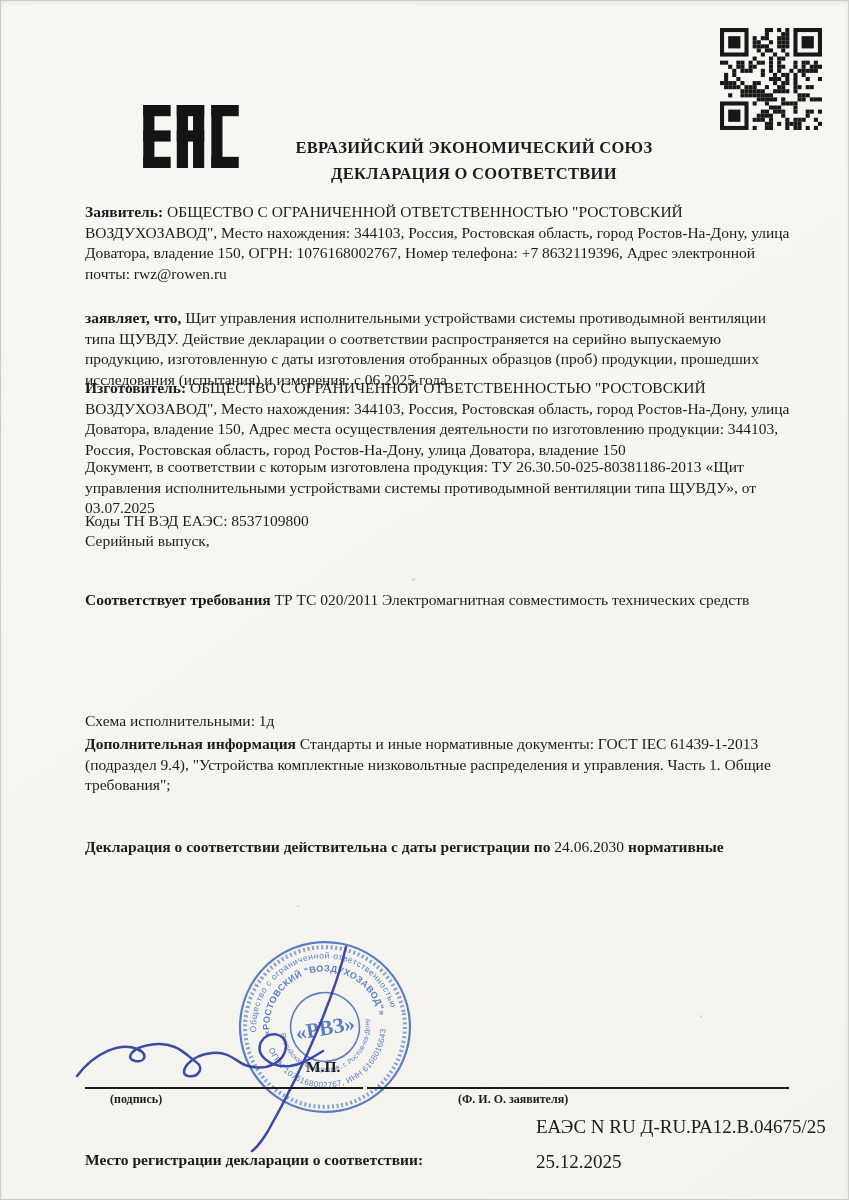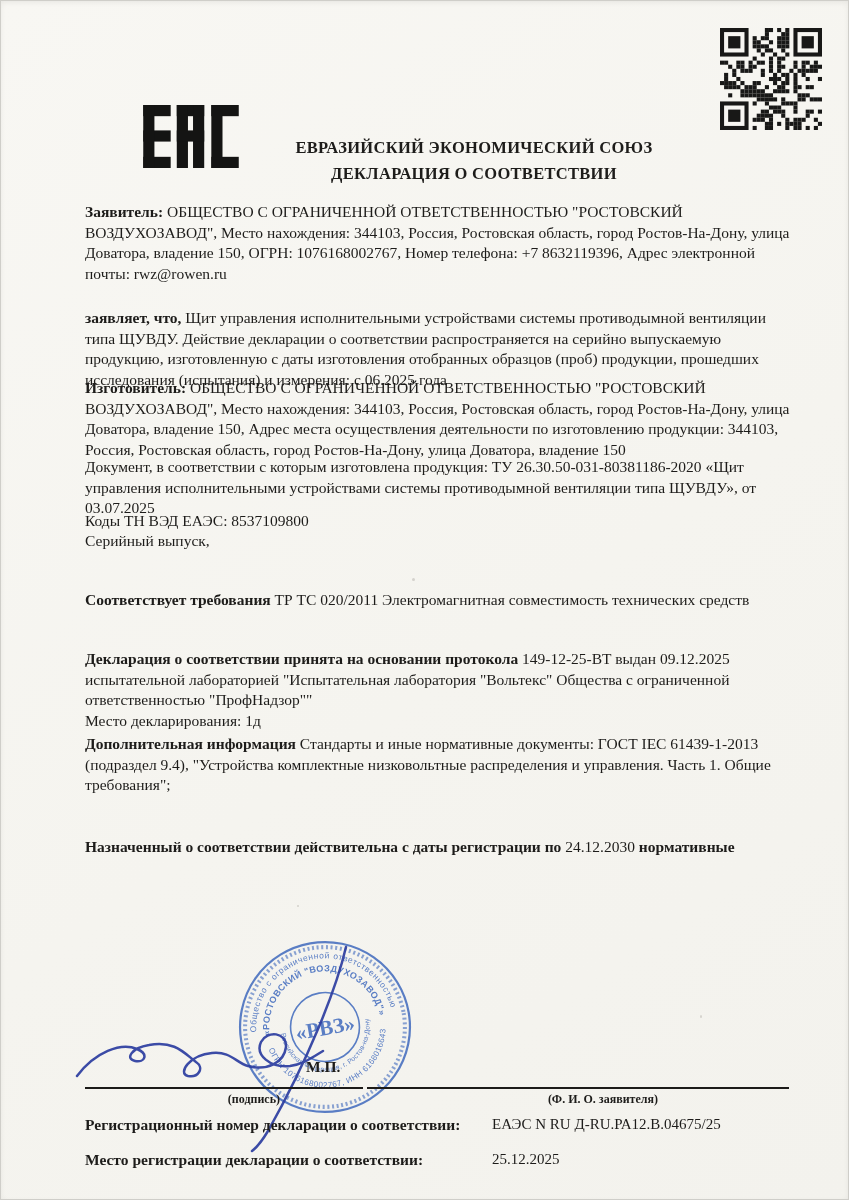--- a/index.html
+++ b/index.html
@@ -7,24 +7,24 @@
     position:relative;width:849px;height:1200px;margin:0 auto;
     background:linear-gradient(145deg,#f8f7f3 0%,#f5f4ef 55%,#f3f2ed 100%);
     box-shadow:inset 0 0 0 1px #cfcec9, inset 0 2px 6px rgba(0,0,0,.08);
     font-family:"Liberation Serif","DejaVu Serif",serif;
     color:#1d1c1a;overflow:hidden;
   }
   .abs{position:absolute;}
   .para{position:absolute;left:85px;width:706px;font-size:15.5px;line-height:20.5px;}
   .para b{font-weight:bold;}
   .title{position:absolute;left:160px;width:628px;text-align:center;font-weight:bold;font-size:16.5px;letter-spacing:.3px;}
-  .smalllabel{position:absolute;font-size:12px;font-weight:bold;text-align:right;}
+  .smalllabel{position:absolute;font-size:12px;font-weight:bold;text-align:left;}
   .rule{position:absolute;height:2px;background:#1c1b19;}
   .footrow-label{position:absolute;left:85px;font-size:15.5px;font-weight:bold;}
-  .footrow-value{position:absolute;left:492px;font-size:15px;}
+  .footrow-value{position:absolute;left:536px;font-size:19px;}
   .eac svg{display:block;}
   .stamp-svg{position:absolute;left:236px;top:938px;transform:rotate(-10deg);opacity:.92;}
   .sig-svg{position:absolute;left:55px;top:920px;pointer-events:none;}
   .qr{position:absolute;left:720px;top:28px;}
   .speck{position:absolute;border-radius:50%;background:#b9b7b1;opacity:.55;}
 </style>
 </head>
 <body>
 
 <div class="page">
@@ -266,36 +266,35 @@
   <div class="title" style="top:164px">ДЕКЛАРАЦИЯ О СООТВЕТСТВИИ</div>
   <div class="title" style="top:138px">ЕВРАЗИЙСКИЙ ЭКОНОМИЧЕСКИЙ СОЮЗ</div>
 
   <div class="para" style="top:202px"><b>Заявитель:</b><span> ОБЩЕСТВО С ОГРАНИЧЕННОЙ ОТВЕТСТВЕННОСТЬЮ "РОСТОВСКИЙ ВОЗДУХОЗАВОД", Место нахождения: 344103, Россия, Ростовская область, город Ростов-На-Дону, улица Доватора, владение 150, ОГРН: 1076168002767, Номер телефона: +7 8632119396, Адрес электронной почты: rwz@rowen.ru</span></div>
 
 
   <div class="para" style="top:308px"><b>заявляет, что,</b><span> Щит управления исполнительными устройствами системы противодымной вентиляции типа ЩУВДУ. Действие декларации о соответствии распространяется на серийно выпускаемую продукцию, изготовленную с даты изготовления отобранных образцов (проб) продукции, прошедших исследования (испытания) и измерения: с 06.2025 года</span></div>
 
   <div class="para" style="top:378px"><b>Изготовитель:</b><span> ОБЩЕСТВО С ОГРАНИЧЕННОЙ ОТВЕТСТВЕННОСТЬЮ "РОСТОВСКИЙ ВОЗДУХОЗАВОД", Место нахождения: 344103, Россия, Ростовская область, город Ростов-На-Дону, улица Доватора, владение 150, Адрес места осуществления деятельности по изготовлению продукции: 344103, Россия, Ростовская область, город Ростов-На-Дону, улица Доватора, владение 150</span></div>
 
-  <div class="para" style="top:457px">Документ, в соответствии с которым изготовлена продукция: ТУ 26.30.50-031-80381186-2020 «Щит управления исполнительными устройствами системы противодымной вентиляции типа ЩУВДУ», от 03.07.2025</div>
+  <div class="para" style="top:457px">Документ, в соответствии с которым изготовлена продукция: ТУ 26.30.50-025-80381186-2013 «Щит управления исполнительными устройствами системы противодымной вентиляции типа ЩУВДУ», от 03.07.2025</div>
 
   <div class="para" style="top:511px">Коды ТН ВЭД ЕАЭС: 8537109800</div>
 
   <div class="para" style="top:531px">Серийный выпуск,</div>
 
   <div class="para" style="top:590px"><b>Соответствует требования</b><span> ТР ТС 020/2011 Электромагнитная совместимость технических средств</span></div>
 
-  <div class="para" style="top:649px"><b>Декларация о соответствии принята на основании протокола</b><span> 149-12-25-ВТ выдан 09.12.2025 испытательной лабораторией "Испытательная лаборатория "Вольтекс" Общества с ограниченной ответственностью "ПрофНадзор""</span></div>
-
-  <div class="para" style="top:711px">Место декларирования: 1д</div>
+
+  <div class="para" style="top:711px">Схема исполнительными: 1д</div>
 
   <div class="para" style="top:734px"><b>Дополнительная информация</b><span> Стандарты и иные нормативные документы: ГОСТ IEC 61439-1-2013 (подраздел 9.4), "Устройства комплектные низковольтные распределения и управления. Часть 1. Общие требования";</span></div>
 
 
-  <div class="para" style="top:837px"><b>Назначенный о соответствии действительна с даты регистрации по</b><span> 24.12.2030 </span><b>нормативные</b></div>
+  <div class="para" style="top:837px"><b>Декларация о соответствии действительна с даты регистрации по</b><span> 24.06.2030 </span><b>нормативные</b></div>
 
   <svg class="stamp-svg" width="178" height="178" viewBox="0 0 176 176">
     <defs>
       <path id="arcOuterTop" d="M 20,88 A 68,68 0 1 1 156,88" fill="none"></path>
       <path id="arcMidTop" d="M 33,88 A 55,55 0 1 1 143,88" fill="none"></path>
       <path id="arcOgrnBot" d="M 28,88 A 60,60 0 1 0 148,88" fill="none"></path>
       <path id="arcRegBot" d="M 44,88 A 44,44 0 1 0 132,88" fill="none"></path>
     </defs>
     <g stroke="#4d74c1" fill="none">
       <circle cx="88" cy="88" r="84" stroke-width="2.2"></circle>
@@ -322,21 +321,20 @@
   </svg>
 
   <div class="abs" style="left:306px;top:1058px;font-size:15.5px;font-weight:bold">М.П.</div>
 
   <div class="rule" style="left:85px;top:1087px;width:278px"></div>
   <div class="rule" style="left:367px;top:1087px;width:422px"></div>
 
   <div class="smalllabel" style="left:110px;top:1092px;width:170px">(подпись)</div>
   <div class="smalllabel" style="left:458px;top:1092px;width:200px">(Ф. И. О. заявителя)</div>
 
-  <div class="footrow-label" style="top:1116px">Регистрационный номер декларации о соответствии:</div>
   <div class="footrow-value" style="top:1116px">ЕАЭС N RU Д-RU.РА12.В.04675/25</div>
   <div class="footrow-label" style="top:1151px">Место регистрации декларации о соответствии:</div>
   <div class="footrow-value" style="top:1151px">25.12.2025</div>
 
   <div class="speck" style="left:412px;top:578px;width:3px;height:3px"></div>
   <div class="speck" style="left:297px;top:905px;width:2px;height:2px"></div>
   <div class="speck" style="left:700px;top:1015px;width:2px;height:3px"></div>
 
 </div>
 

